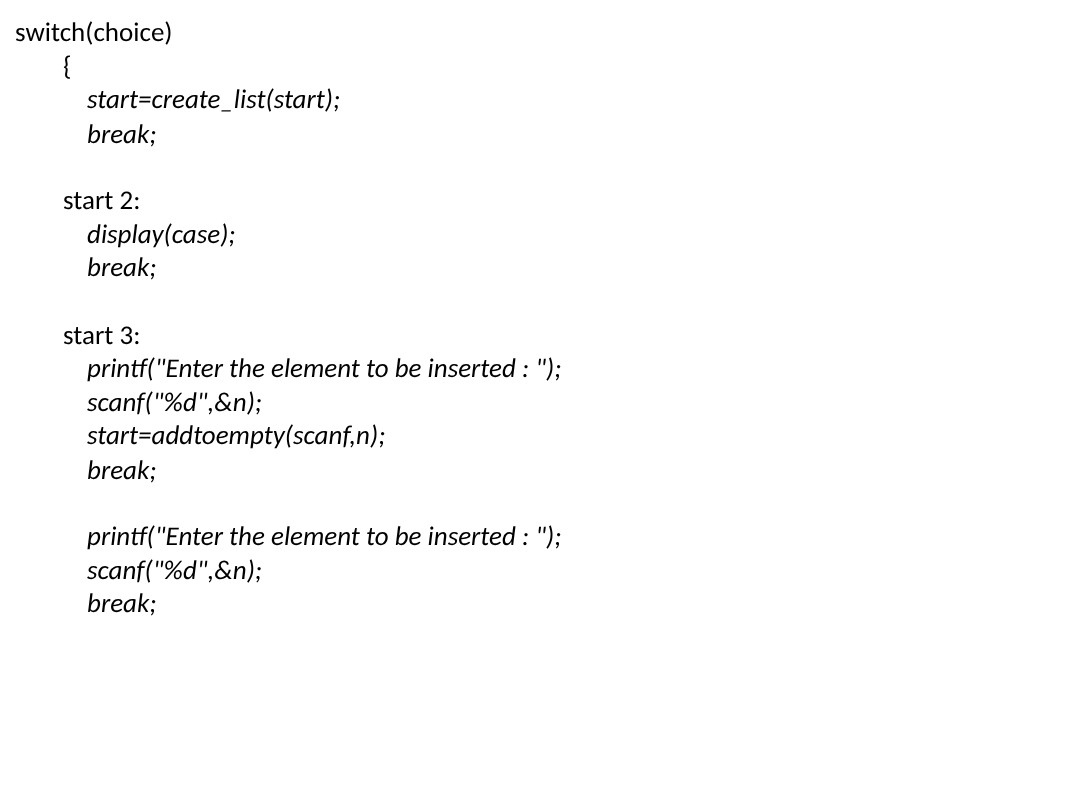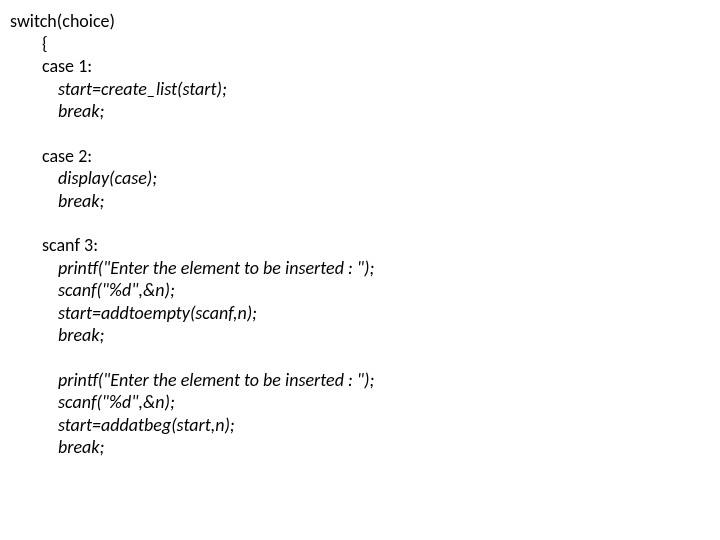--- a/index.html
+++ b/index.html
@@ -23,31 +23,29 @@
   .i1 { padding-left: 32px; }
   .i2 { padding-left: 48px; font-style: italic; }
   .blank { height: 22px; }
 </style>
 </head>
 <body>
 
 <div class="page">
   <div class="line">switch(choice)</div>
   <div class="line i1">{</div>
-  <div class="line i1">case 1:</div>
   <div class="line i2">start=create_list(start);</div>
   <div class="line i2">break;</div>
   <div class="blank"></div>
-  <div class="line i1">case 2:</div>
+  <div class="line i1">start 2:</div>
   <div class="line i2">display(case);</div>
   <div class="line i2">break;</div>
   <div class="blank"></div>
-  <div class="line i1">scanf 3:</div>
+  <div class="line i1">start 3:</div>
   <div class="line i2">printf("Enter the element to be inserted : ");</div>
   <div class="line i2">scanf("%d",&amp;n);</div>
   <div class="line i2">start=addtoempty(scanf,n);</div>
   <div class="line i2">break;</div>
   <div class="blank"></div>
   <div class="line i2">printf("Enter the element to be inserted : ");</div>
   <div class="line i2">scanf("%d",&amp;n);</div>
-  <div class="line i2">start=addatbeg(start,n);</div>
   <div class="line i2">break;</div>
 </div>
 
 </body></html>

